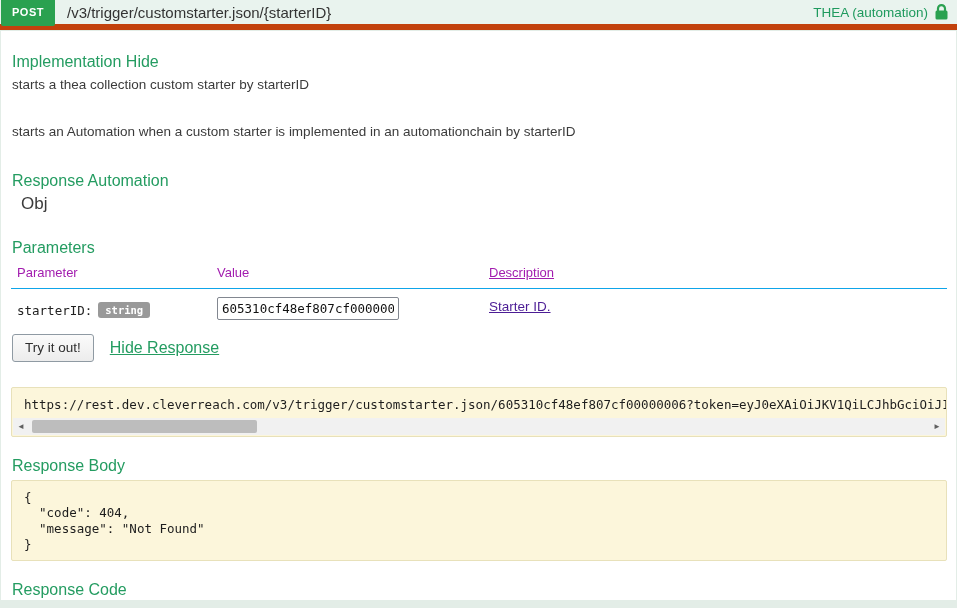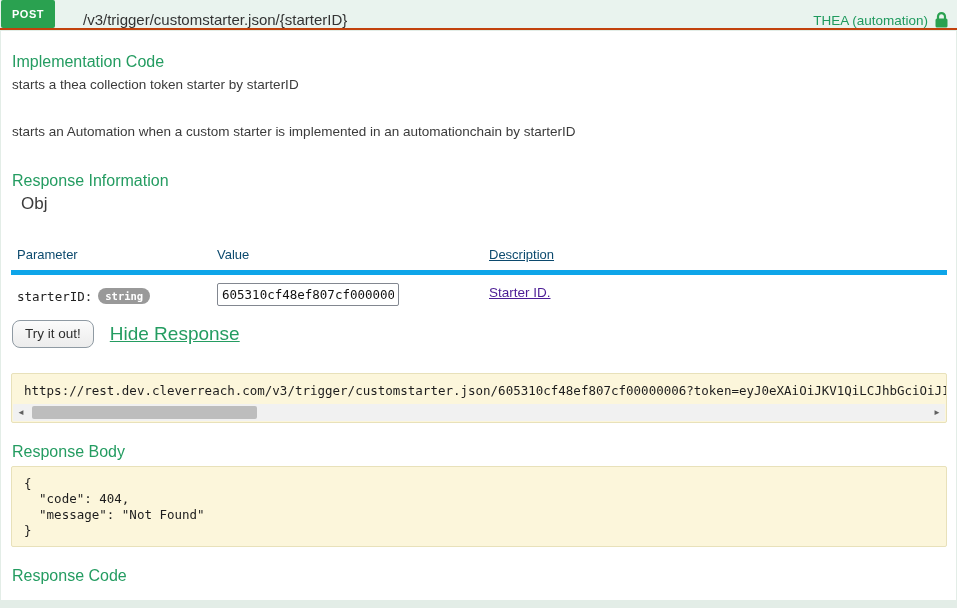--- a/index.html
+++ b/index.html
@@ -3,71 +3,71 @@
 <meta charset="utf-8">
 <style>
   * { margin:0; padding:0; box-sizing:border-box; }
   html,body { width:957px; height:608px; overflow:hidden; }
   body { background:#e3ede7; font-family:"Liberation Sans", sans-serif; color:#3b3b3b; position:relative; }
   .page { position:absolute; inset:0; }
 
   
   .headerbar {
     position:absolute; top:0; left:0; right:0; height:30px;
-    background:#e9f3ee; border-bottom:2px solid #c2410c;
-    display:flex; align-items:flex-end; cursor:pointer;
+    background:#e9f3ee; border-bottom:6px solid #c2410c;
+    display:flex; align-items:center; cursor:pointer;
   }
   .method-badge {
     display:inline-block; margin-left:1px; width:54px; height:28px; line-height:28px;
     background:#2aa150; color:#fff; text-align:center; font-weight:bold;
     font-size:11px; letter-spacing:.5px; border-radius:2px;
   }
-  .path { margin-left:28px; font-size:15px; color:#333; }
+  .path { margin-left:12px; font-size:15px; color:#333; }
   .auth { margin-left:auto; margin-right:8px; display:flex; align-items:center; gap:6px; }
   .auth-label { color:#1f9a5e; font-size:13.5px; }
 
   
   .content {
     position:absolute; top:31px; left:1px; right:1px; bottom:8px;
     background:#ffffff; padding:22px 9px 0 10px; overflow:hidden;
   }
   h2.section { font-size:16px; font-weight:normal; color:#249c61; margin:0 0 4px 1px; }
   .notes p { font-size:13.5px; line-height:1.45; margin:0 0 0 1px; }
   .notes p + p { margin-top:27px; }
   .ri-value { font-size:17px; margin-left:10px; }
   .gap-lg { height:31px; } .gap-md { height:25px; } .gap-sm { height:20px; }
 
   
   .param-table { width:100%; margin-top:8px; }
-  .param-head { display:flex; font-size:13px; color:#0c4a6e; padding:0 0 8px 6px;
-                border-bottom:5px solid #0ea5e9; }
+  .param-head { display:flex; font-size:13px; color:#a21caf; padding:0 0 8px 6px;
+                border-bottom:1px solid #0ea5e9; }
   .param-row  { display:flex; padding:8px 0 4px 6px; align-items:flex-start; }
   .col-param { width:200px; flex:none; }
   .col-value { width:272px; flex:none; }
   .col-desc  { flex:1;text-decoration:underline; }
   .param-name { font-family:"DejaVu Sans Mono", monospace; font-size:12.5px; color:#222; }
   .type-badge {
     display:inline-block; margin-left:6px; background:#999; color:#fff;
     font-family:"DejaVu Sans Mono", monospace; font-size:10.5px; font-weight:bold;
-    padding:2px 7px 2px; border-radius:8px; position:relative; top:-1px;
+    padding:2px 7px 2px; border-radius:3px; position:relative; top:-1px;
   }
   .value-input {
     width:182px; height:23px; border:1px solid #828790; background:#fff;
     font-family:"DejaVu Sans Mono", monospace; font-size:12.5px; color:#111;
     padding:2px 4px; border-radius:2px; outline:none;
   }
   .desc-text { font-size:13.5px; color:#4c1d95; }
 
   .actions { display:flex; align-items:center; margin:10px 0 0 1px; gap:16px; }
   .try-btn {
     font-family:"Liberation Sans", sans-serif; font-size:13.5px; color:#2e2e2e;
     background:linear-gradient(#fbfbfb,#ececec); border:1px solid #8f9aa3;
-    border-radius:8px; padding:5px 12px 6px; cursor:pointer;
+    border-radius:3px; padding:5px 12px 6px; cursor:pointer;
   }
-  .hide-link { font-size:19px; color:#249c61; text-decoration:underline; cursor:pointer; }
+  .hide-link { font-size:16px; color:#249c61; text-decoration:underline; cursor:pointer; }
 
   
   .codebox {
     background:#fcf6db; border:1px solid #e8e1ba; border-radius:2px;
     margin-top:5px; overflow:hidden;
   }
   .codebox pre {
     font-family:"DejaVu Sans Mono", monospace; font-size:12.5px; line-height:1.25;
     color:#1d1d1d; padding:9px 12px 8px; white-space:pre; overflow:hidden;
   }
@@ -100,35 +100,36 @@
           <path d="M4 7 V4.6 a3.5 3.5 0 0 1 7 0 V7" stroke="#2aa150" stroke-width="2.2" fill="none"></path>
           <rect x="1.5" y="6.5" width="12" height="9" rx="1.5" fill="#2aa150"></rect>
         </svg>
       </span>
     </span>
   </div>
 
   <div class="content">
 
     <div class="notes">
-      <h2 class="section">Implementation Code</h2>
-      <p>starts a thea collection token starter by starterID</p>
+      <h2 class="section">Implementation Hide</h2>
+      <p>starts a thea collection custom starter by starterID</p>
       <p>starts an Automation when a custom starter is implemented in an automationchain by starterID</p>
     </div>
 
     <div class="gap-lg"></div>
 
     <div>
-      <h2 class="section">Response Information</h2>
+      <h2 class="section">Response Automation</h2>
       <div class="ri-value">Obj</div>
     </div>
 
     <div class="gap-md"></div>
 
     <div>
+      <h2 class="section">Parameters</h2>
       <div class="param-table">
         <div class="param-head">
           <div class="col-param">Parameter</div>
           <div class="col-value">Value</div>
           <div class="col-desc">Description</div>
         </div>
         <div class="param-row">
           <div class="col-param" style="padding-top:4px;">
             <span class="param-name">starterID:</span><span class="type-badge">string</span>
           </div>

